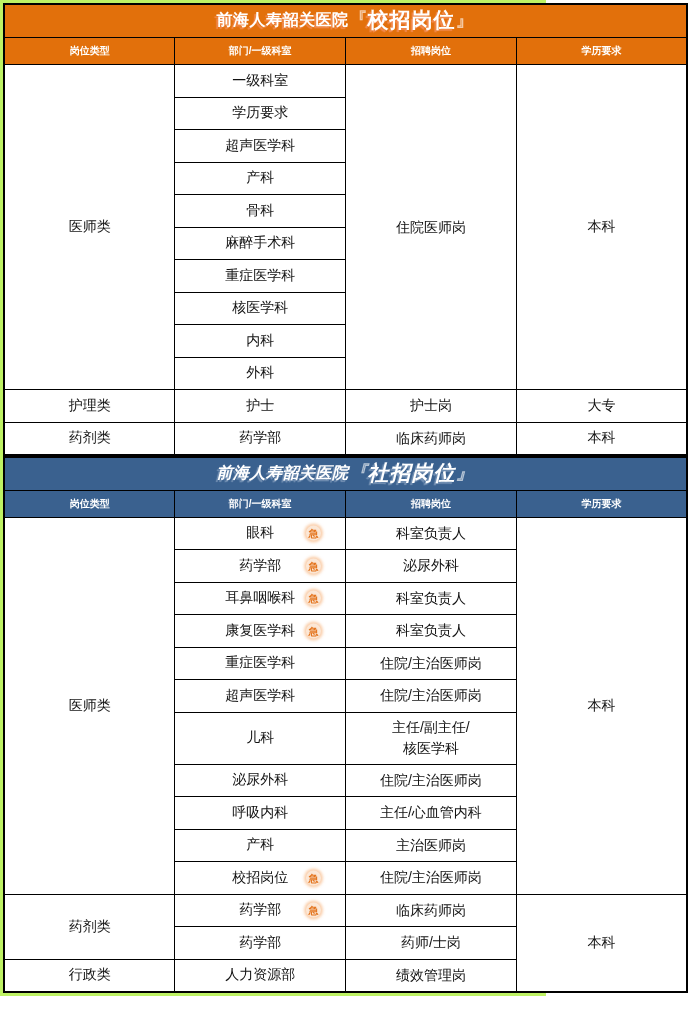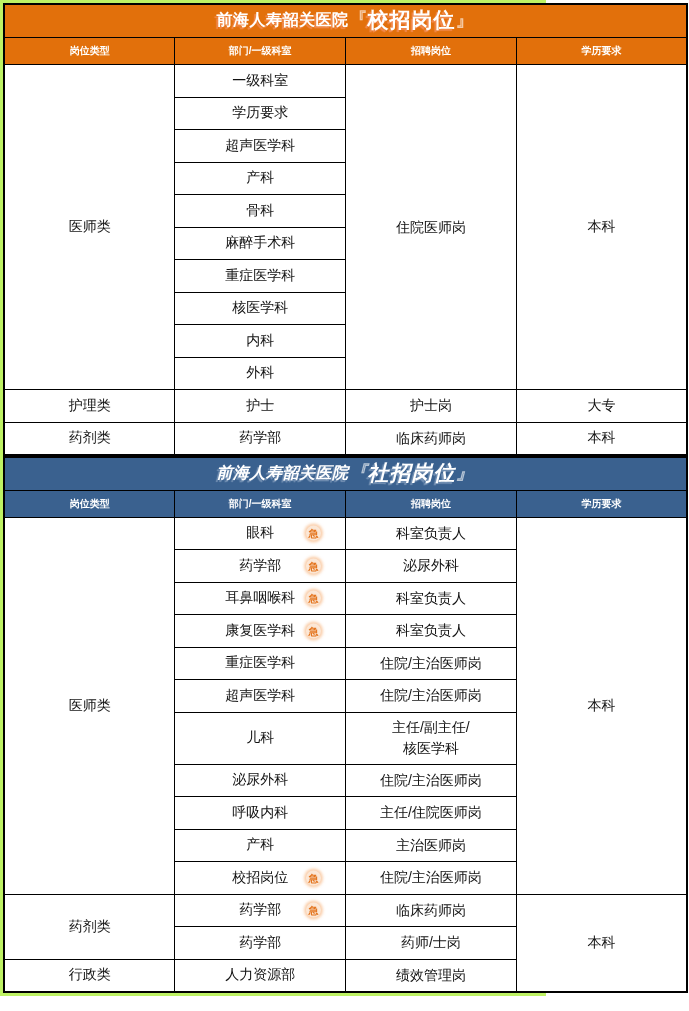--- a/index.html
+++ b/index.html
@@ -213,21 +213,21 @@
       <td class="dept">儿科</td>
       <td class="pos">主任/副主任/
 核医学科</td>
     </tr>
     <tr class="data-row">
       <td class="dept">泌尿外科</td>
       <td class="pos">住院/主治医师岗</td>
     </tr>
     <tr class="data-row">
       <td class="dept">呼吸内科</td>
-      <td class="pos">主任/住院医师岗</td>
+      <td class="pos">主任/心血管内科</td>
     </tr>
     <tr class="data-row">
       <td class="dept">产科</td>
       <td class="pos">主治医师岗</td>
     </tr>
     <tr class="data-row">
       <td class="dept">
         <span>校招岗位</span>
         <span class="urgent">急</span>
       </td>

